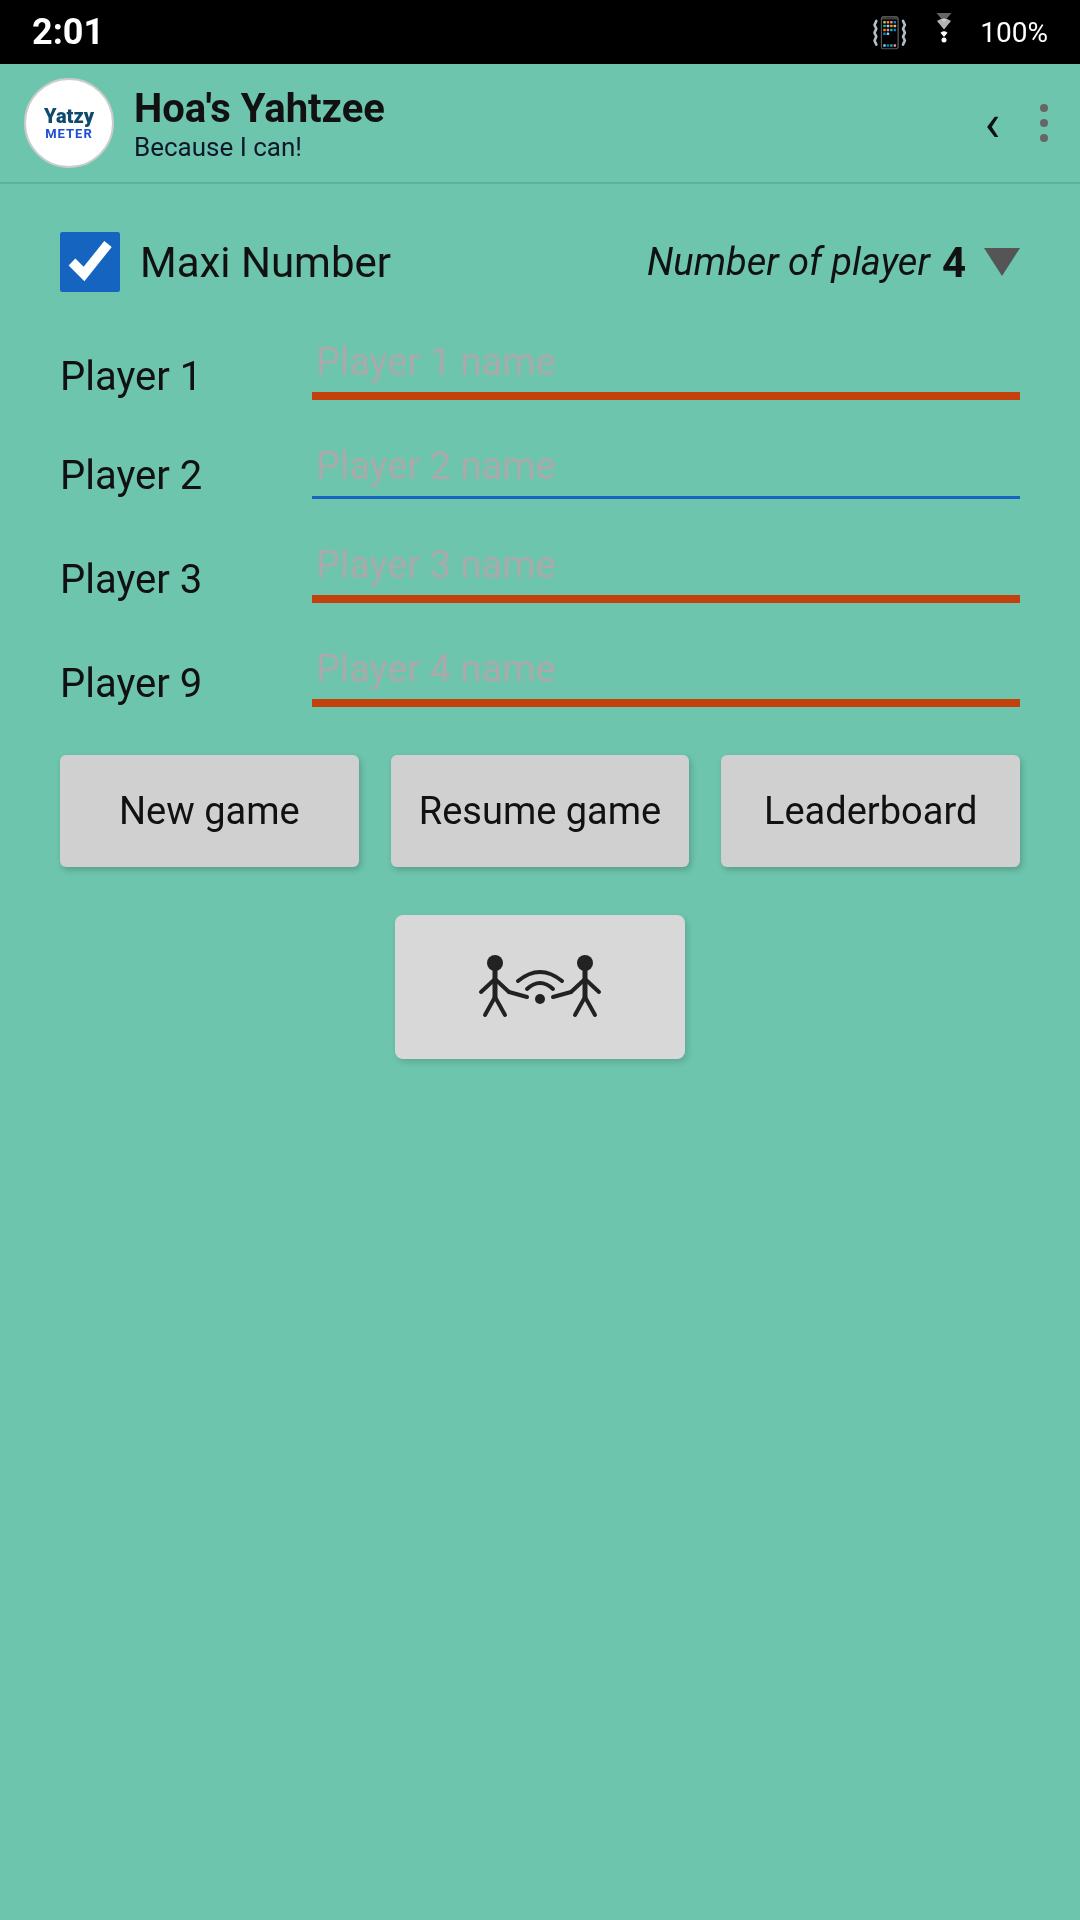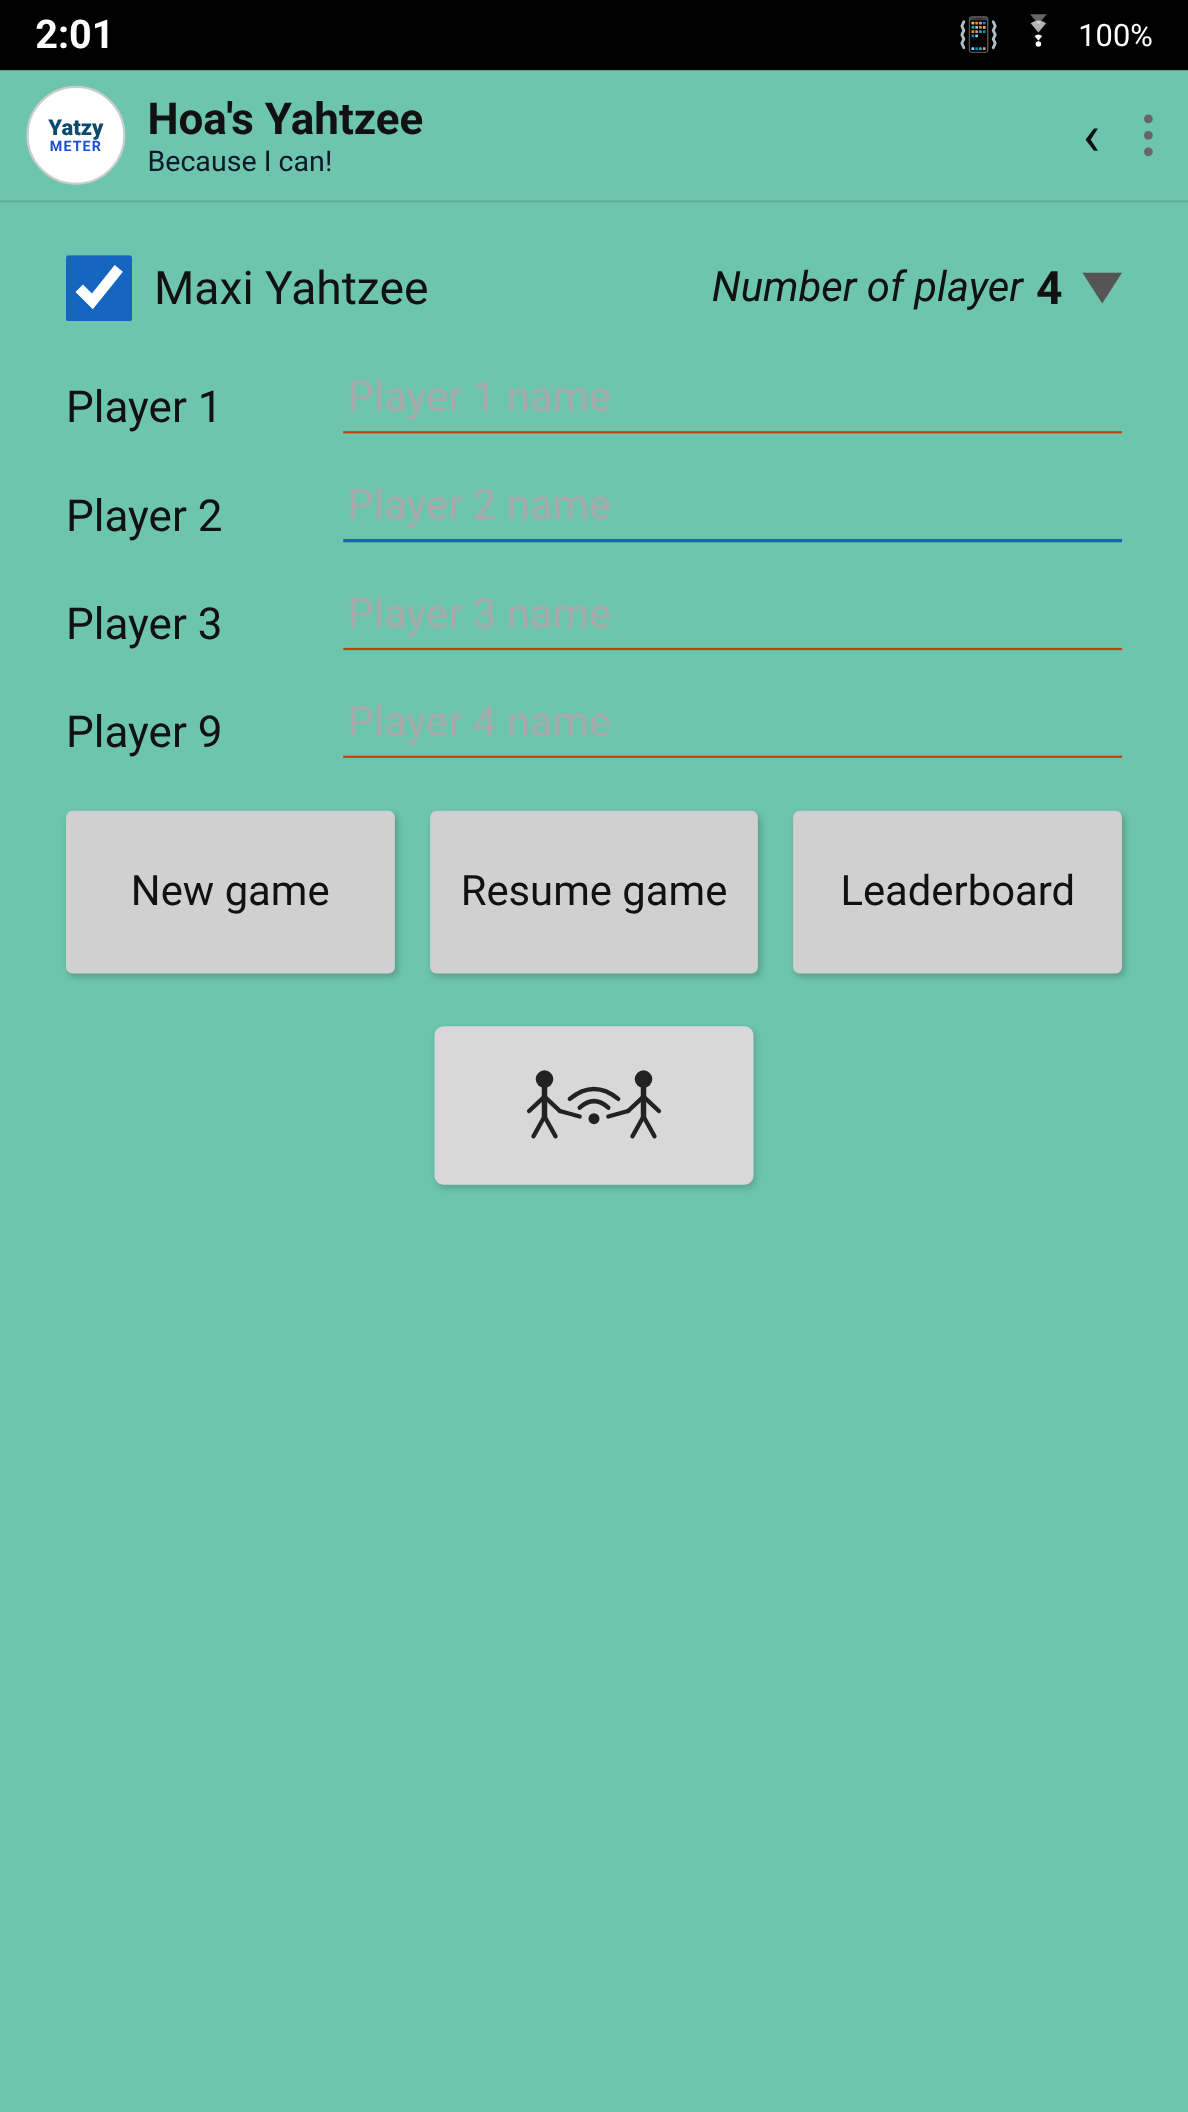--- a/index.html
+++ b/index.html
@@ -174,21 +174,21 @@
     }
     .player-label {
       font-size: 40px;
       color: #111;
       width: 220px;
       flex-shrink: 0;
     }
     .player-input {
       flex: 1;
       border: none;
-      border-bottom: 2px solid #c2410c;
+      border-bottom: 8px solid #c2410c;
       background: transparent;
       font-size: 38px;
       color: #14532d;
       padding: 8px 4px;
       outline: none;
       font-family: inherit;
     }
     .player-input.active-input {
       border-bottom: 3px solid #1565c0;
       color: #14532d;
@@ -203,21 +203,21 @@
       align-items: center;
       gap: 32px;
       margin-top: 48px;
       margin-bottom: 48px;
     }
     .action-btn {
       flex: 1;
       background: #d0d0d0;
       border: none;
       border-radius: 6px;
-      padding: 52px 20px;
+      padding: 34px 20px;
       font-size: 38px;
       color: #111;
       cursor: pointer;
       font-family: inherit;
       text-align: center;
       box-shadow: 2px 3px 6px rgba(0,0,0,0.2);
       user-select: none;
     }
 
     
@@ -284,21 +284,21 @@
   </div>
 </div>
 
 <div class="main-content">
 
   <div class="top-row">
     <div class="maxi-yahtzee-section">
       <div class="checkbox-container">
         <input type="checkbox" checked="" style="">
       </div>
-      <span class="maxi-label">Maxi Yahtzee</span>
+      <span class="maxi-label">Maxi Number</span>
     </div>
     <div class="number-of-player-section">
       <span class="num-player-label">Number of player</span>
       <span class="num-player-value">4</span>
       <div class="dropdown-arrow"></div>
     </div>
   </div>
 
   <div class="player-row">
     <span class="player-label">Player 1</span>

